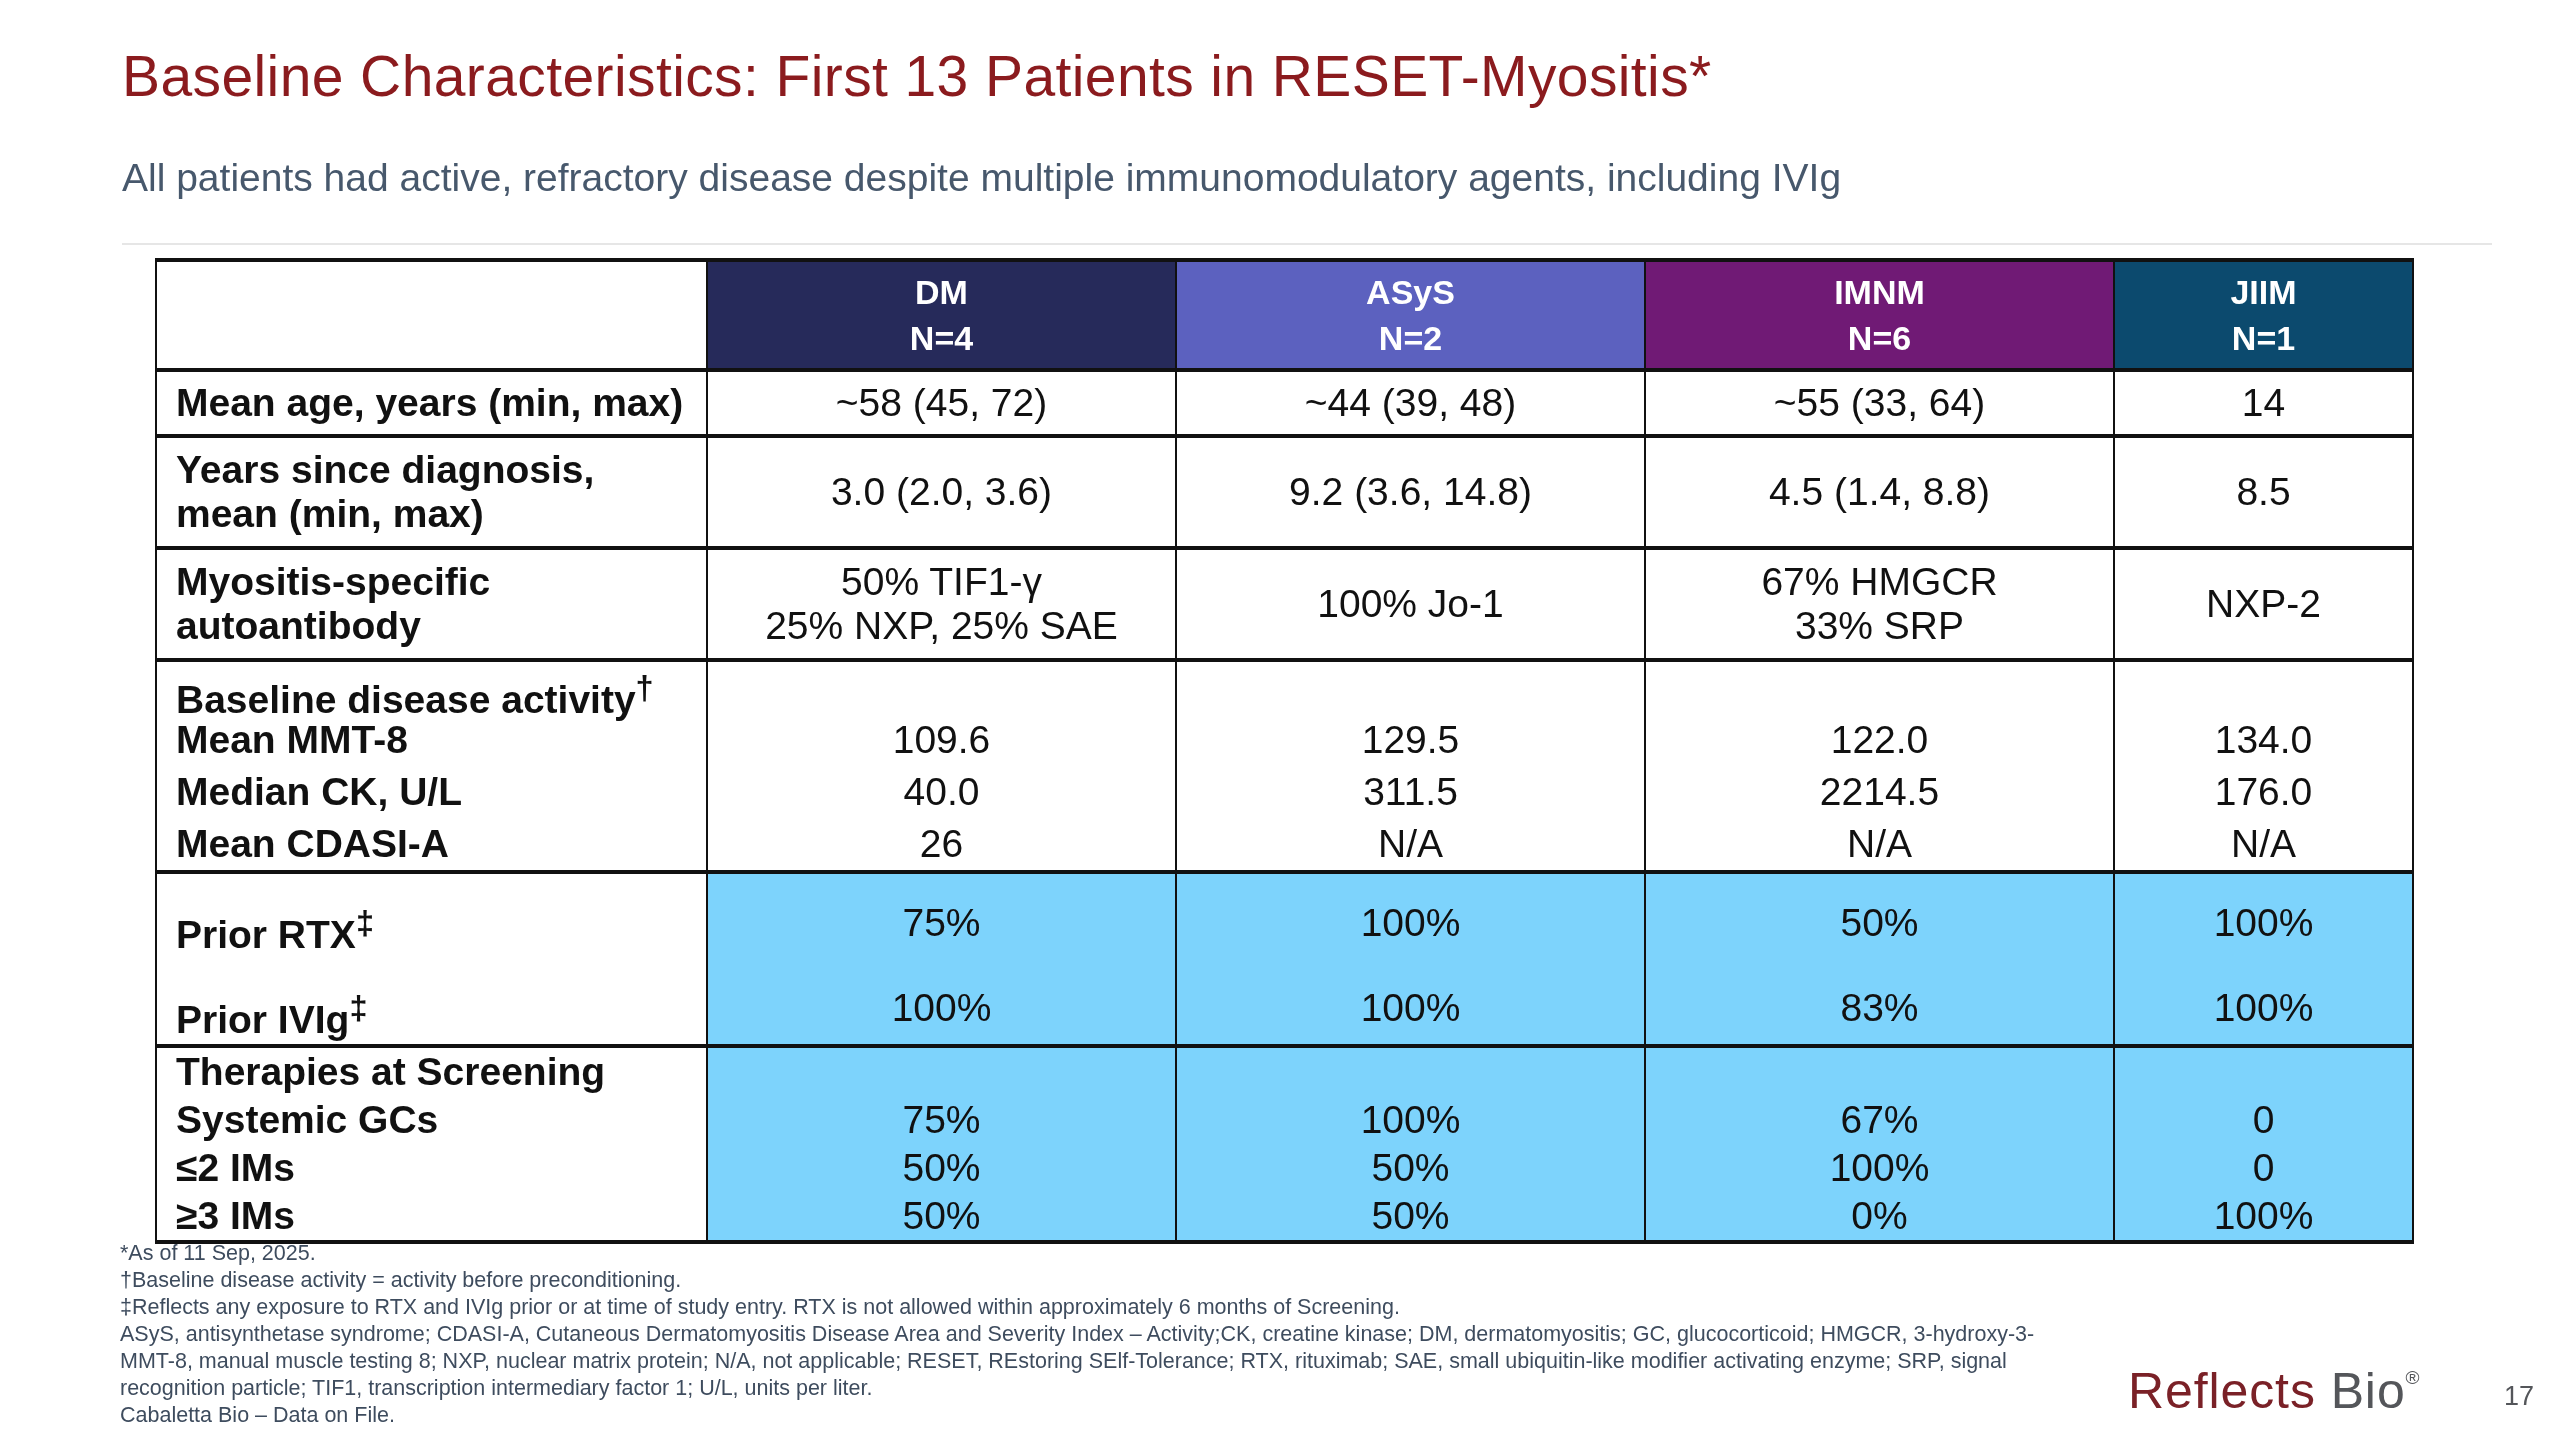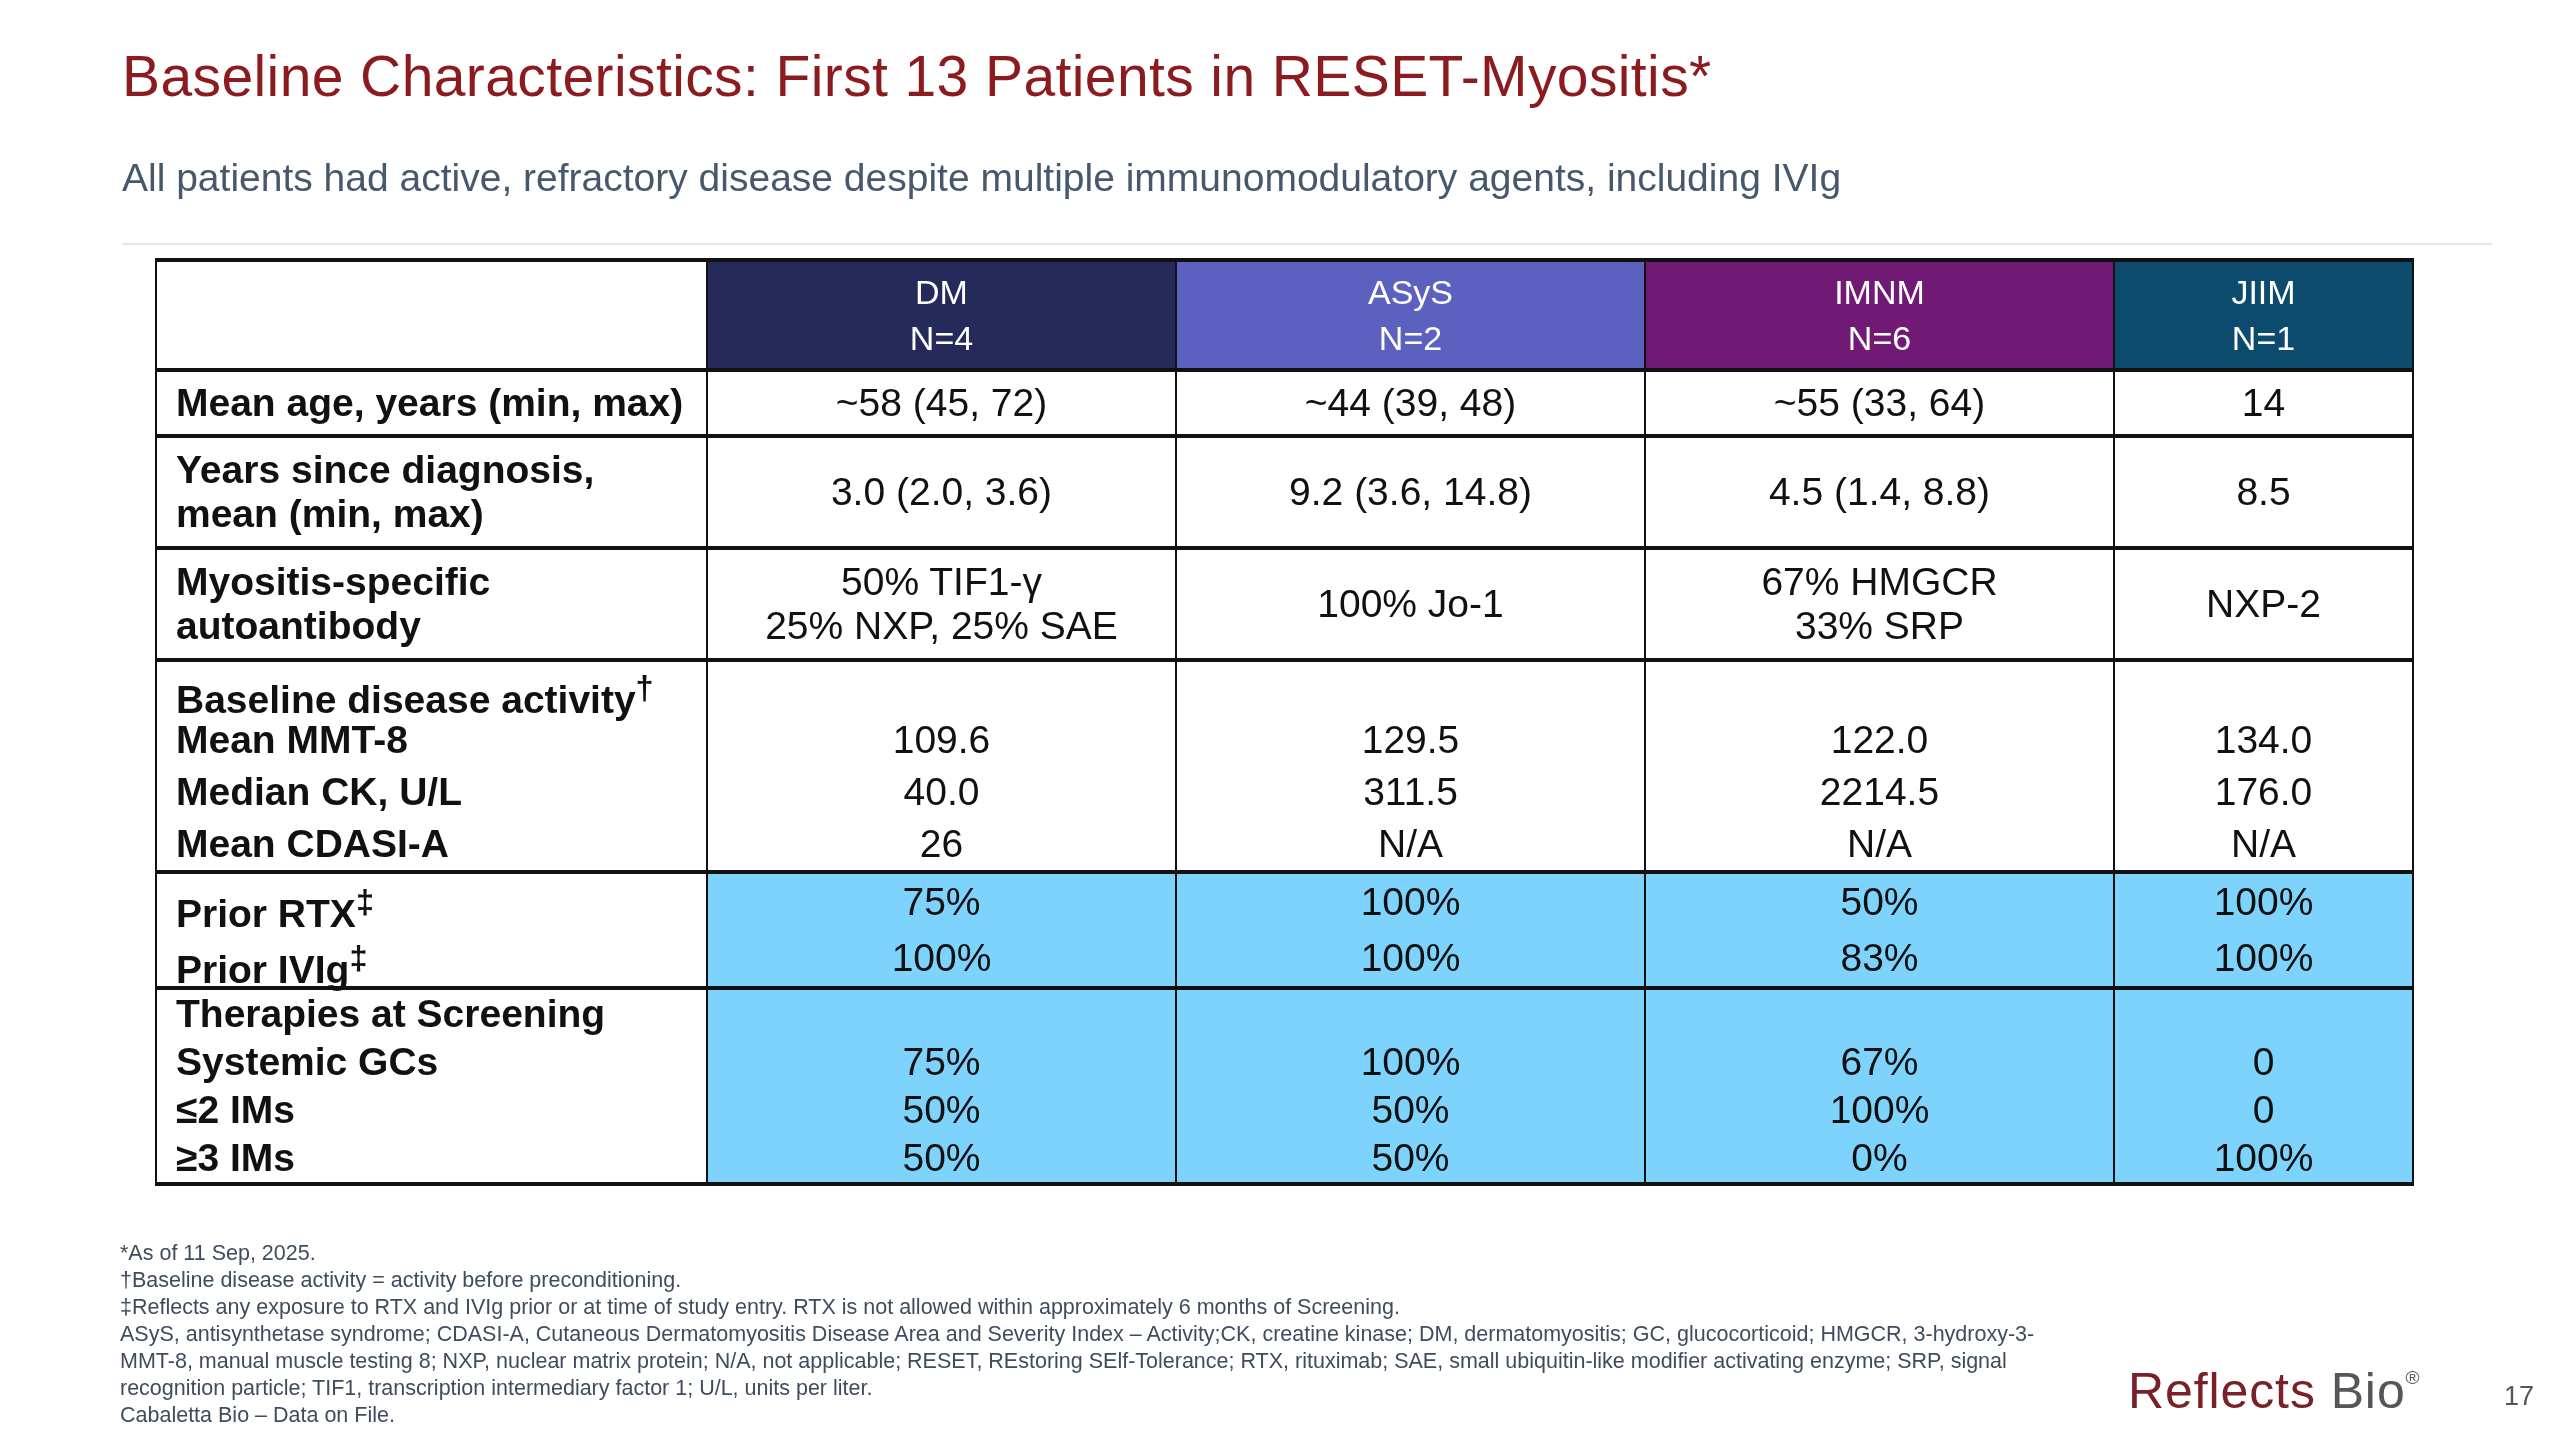--- a/index.html
+++ b/index.html
@@ -45,21 +45,21 @@
     border-top-width: 4.3px;
     border-bottom-width: 4.3px;
     vertical-align: middle;
     font-size: 39px;
     color: #111111;
   }
   tr.hdr td {
     height: 110px;
     text-align: center;
     color: #ffffff;
-    font-weight: normal;
+    font-weight: bold;
     font-size: 34px;
     line-height: 46px;
   }
   td.c-dm   { background: #262A5A; }
   td.c-asys { background: #5C61BF; }
   td.c-imnm { background: #701a75; }
   td.c-jiim { background: #0c4a6e; }
   td.corner { background: #ffffff; }
 
   th.lbl {
@@ -67,21 +67,21 @@
     font-weight: bold;
     padding-left: 19px;
     padding-right: 13.7px;
   }
   td.val { text-align: center; }
   td.shade { background: #7dd3fc; }
 
   .r1 { height: 66px; }
   .r2 { height: 66px; }
   .r3 { height: 112px; }
-  .line60 { height: 56px; line-height: 56px; }
+  .line60 { height: 56px; line-height: 40px; margin-top: 29px; }
   .bd-line { height: 52px; line-height: 52px; }
   .th-line { height: 48px; line-height: 48px; }
   .sub-lbl { text-align: left; padding-right: 19px; font-weight: bold; }
   .grp-lbl { text-align: left; font-weight: bold; }
 
   .footnotes {
     position: absolute;
     left: 120px; top: 1240px;
     font-size: 21.5px;
     line-height: 27px;

